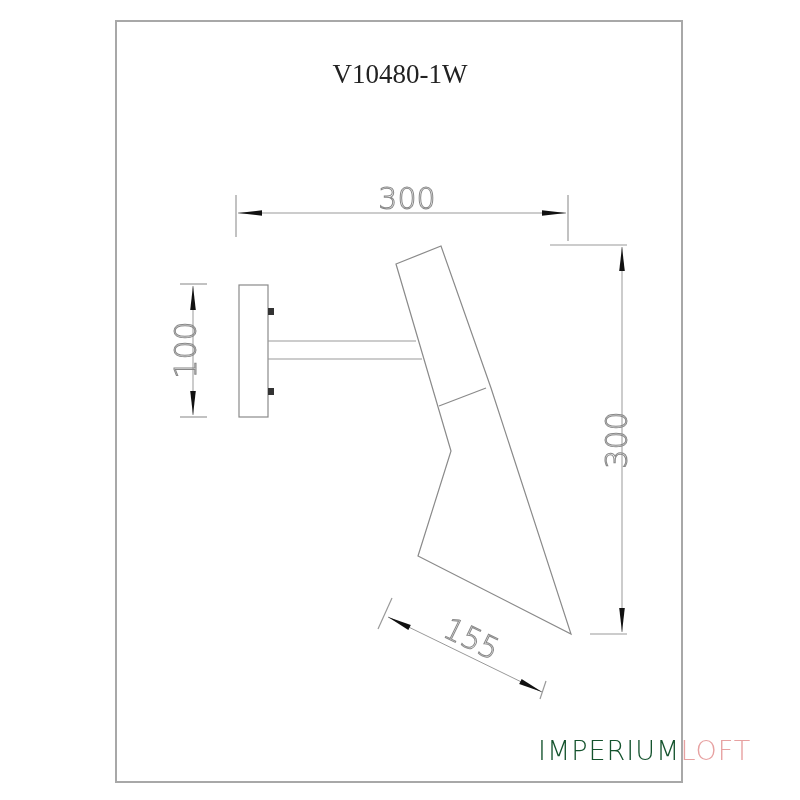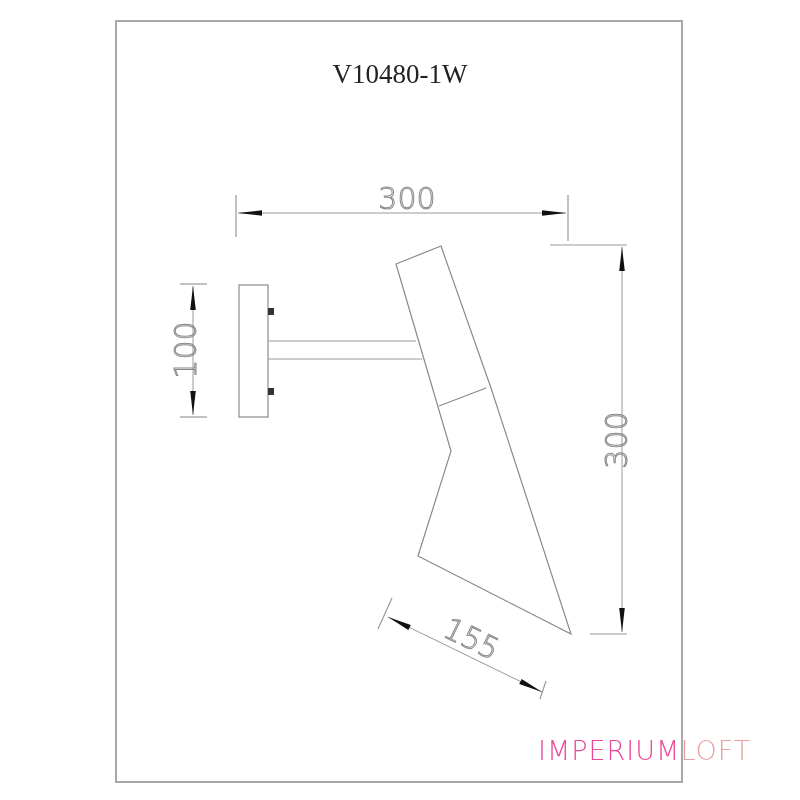--- a/index.html
+++ b/index.html
@@ -38,21 +38,21 @@
       position: absolute;
       left: 538px;
       top: 736px;
       font-family: "DejaVu Sans", sans-serif;
       font-size: 27px;
       letter-spacing: 1px;
       font-weight: 300;
       line-height: 30px;
       white-space: nowrap;
     }
-    .brand-left { color: #ec4899; }
+    .brand-left { color: #14532d; }
     .brand-right { color: #e7a1a1; margin-top: 40px; }
   </style>
 </head>
 <body>
 
 <svg id="drawing" viewBox="0 0 800 800" xmlns="http://www.w3.org/2000/svg">
   <defs>
     <marker id="arrow" viewBox="0 0 10 10" refX="10" refY="5" markerWidth="9" markerHeight="4" orient="auto-start-reverse" markerUnits="userSpaceOnUse">
       <path d="M0,0 L10,5 L0,10 z" fill="#111"></path>
     </marker>

